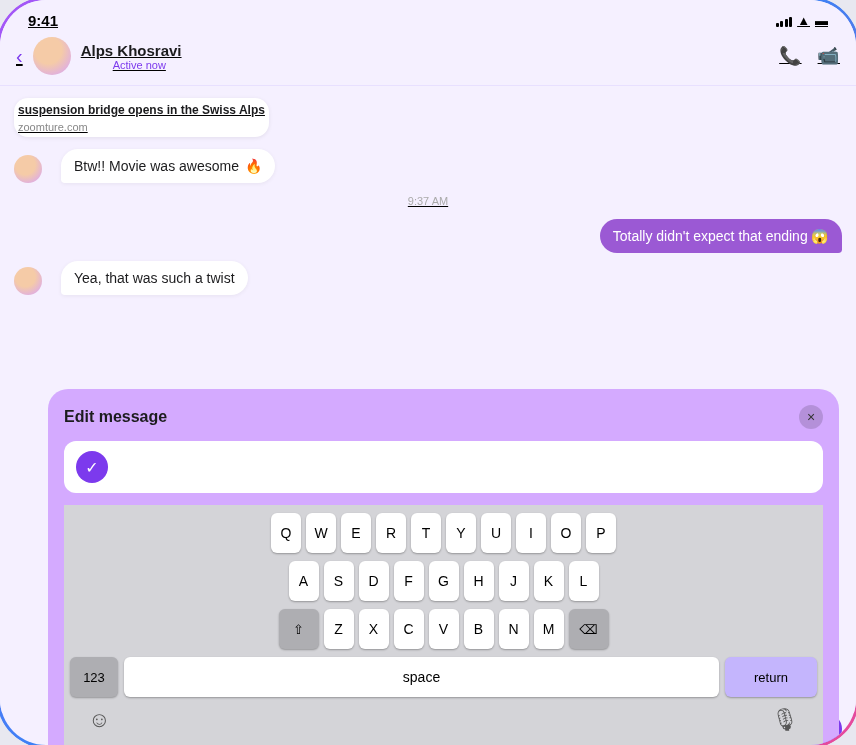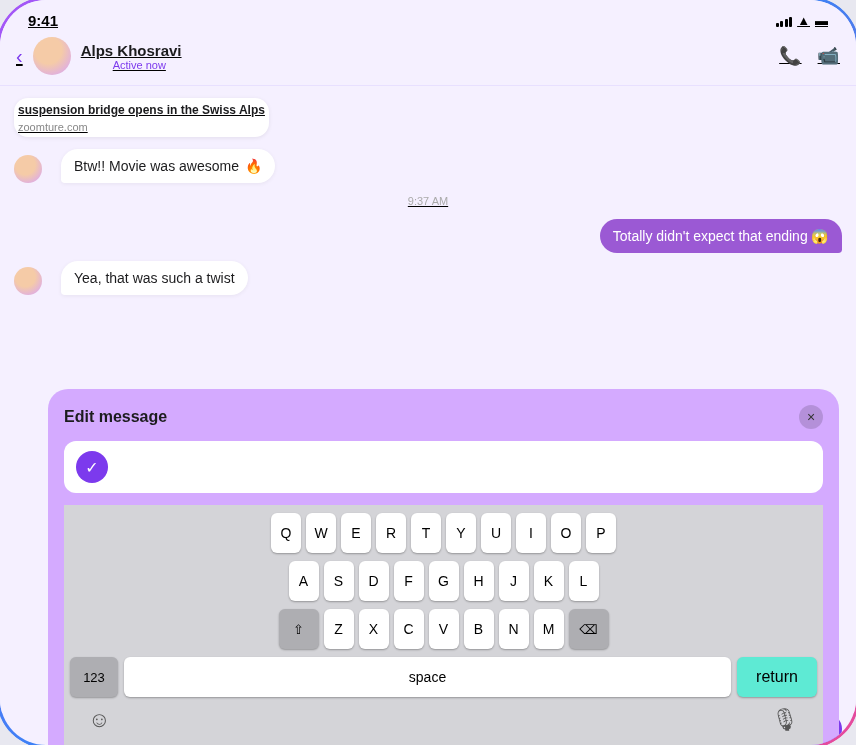--- a/index.html
+++ b/index.html
@@ -456,28 +456,28 @@
       flex: 1;
       display: flex;
       align-items: center;
       justify-content: center;
       font-size: 14px;
       color: #000;
       box-shadow: 0 1px 2px rgba(0,0,0,0.3);
       cursor: pointer;
     }
     .key-return {
-      background: #5eead4;
+      background: #c4b5fd;
       border-radius: 6px;
       height: 40px;
-      width: 80px;
-      display: flex;
-      align-items: center;
-      justify-content: center;
-      font-size: 16px;
+      width: 92px;
+      display: flex;
+      align-items: center;
+      justify-content: center;
+      font-size: 13px;
       color: #000;
       box-shadow: 0 1px 2px rgba(0,0,0,0.3);
       cursor: pointer;
     }
     .keyboard-extras {
       display: flex;
       justify-content: space-between;
       padding: 4px 20px 8px;
     }
     .keyboard-extra-icon {

